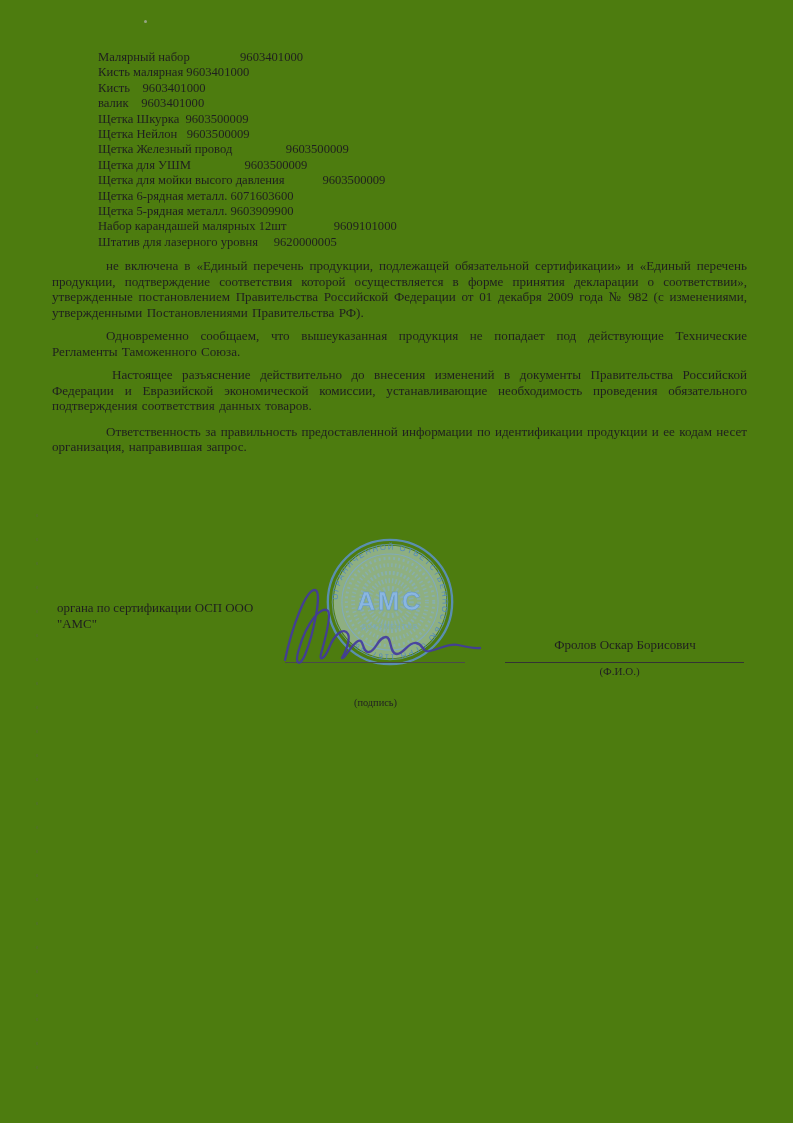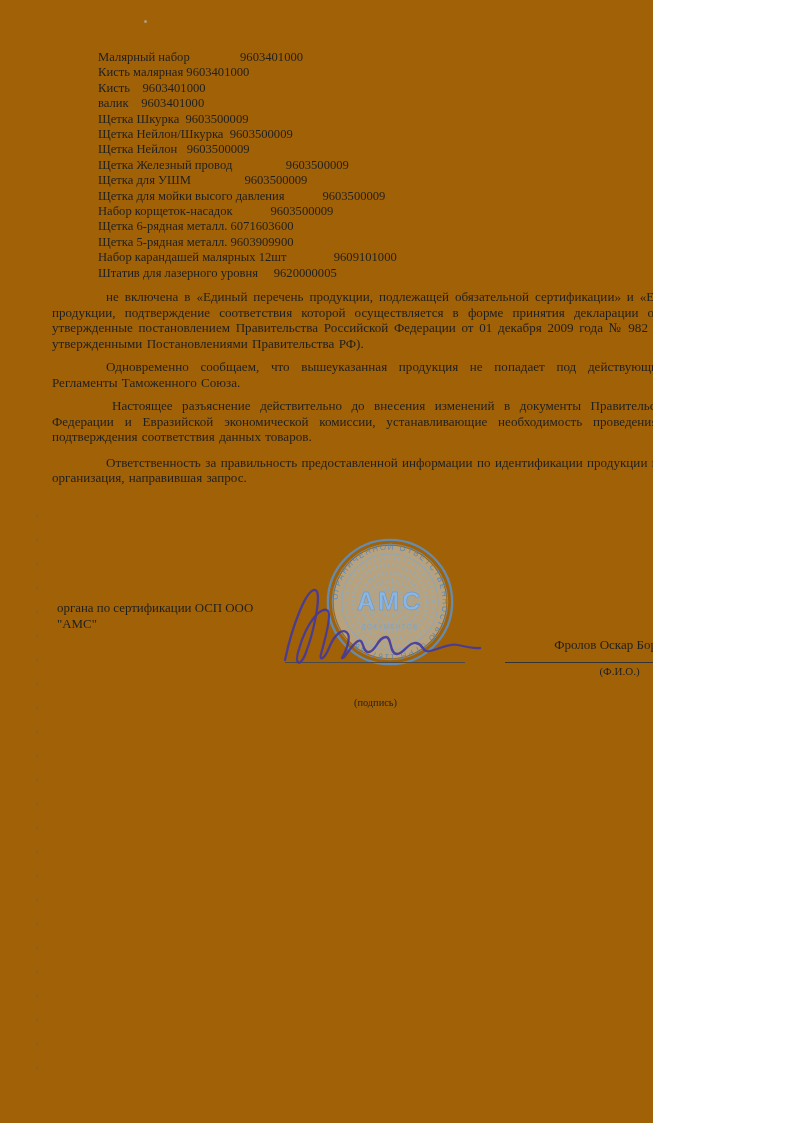--- a/index.html
+++ b/index.html
@@ -1,17 +1,17 @@
 <!DOCTYPE html>
 <html><head>
 <meta charset="utf-8">
 <style>
   html,body{margin:0;padding:0;background:#ffffff;}
   .page{
-    position:relative;width:653px;height:1123px;background:#a16207;overflow:hidden;
+    position:relative;width:793px;height:1123px;background:#4d7c0f;overflow:hidden;
     font-family:"Liberation Serif","DejaVu Serif",serif;color:#1f1f1f;
   }
   .content{position:absolute;left:44px;top:50px;width:711px;}
   .product-list{margin-left:54px;font-size:12.6px;line-height:15.4px;}
   .product-list div{white-space:pre;}
   .para{
     font-size:13.1px;line-height:15.5px;text-align:justify;text-indent:54px;
     margin:8px;word-spacing:1px;
   }
   .para.gap-before{margin-top:10px;}
@@ -40,26 +40,24 @@
   <div class="dot-artifact"></div>
   <div class="edge-artifact"></div>
 
   <div class="content">
     <div class="product-list">
         <div>Малярный набор                9603401000</div>
         <div>Кисть малярная 9603401000</div>
         <div>Кисть    9603401000</div>
         <div>валик    9603401000</div>
         <div>Щетка Шкурка  9603500009</div>
-        <div>Щетка Нейлон/Шкурка  9603500009</div>
         <div>Щетка Нейлон   9603500009</div>
         <div>Щетка Железный провод                 9603500009</div>
         <div>Щетка для УШМ                 9603500009</div>
         <div>Щетка для мойки высого давления            9603500009</div>
-        <div>Набор корщеток-насадок            9603500009</div>
         <div>Щетка 6-рядная металл. 6071603600</div>
         <div>Щетка 5-рядная металл. 9603909900</div>
         <div>Набор карандашей малярных 12шт               9609101000</div>
         <div>Штатив для лазерного уровня     9620000005</div>
       </div>
 
     <p class="para">не включена в «Единый перечень продукции, подлежащей обязательной сертификации» и «Единый перечень продукции, подтверждение соответствия которой осуществляется в форме принятия декларации о соответствии», утвержденные  постановлением Правительства Российской Федерации от 01 декабря 2009 года № 982 (с изменениями, утвержденными Постановлениями Правительства РФ).</p>
     <p class="para">Одновременно сообщаем, что вышеуказанная продукция не попадает под действующие  Технические Регламенты Таможенного Союза.</p>
     <p class="para indent-lg">Настоящее разъяснение действительно до внесения изменений в документы Правительства Российской Федерации и Евразийской экономической комиссии, устанавливающие необходимость проведения обязательного подтверждения соответствия данных товаров.</p>
     <p class="para gap-before">Ответственность за правильность предоставленной информации по идентификации продукции и ее кодам несет организация, направившая запрос.</p>

